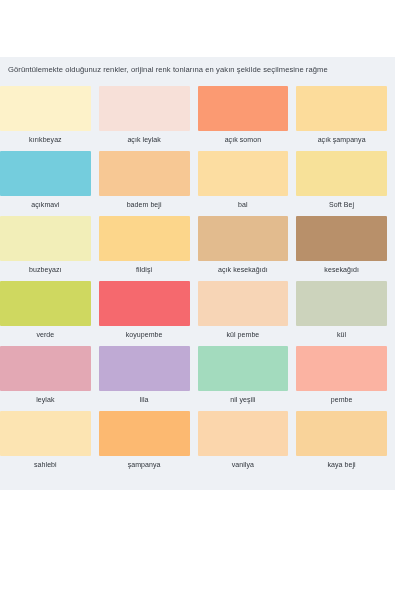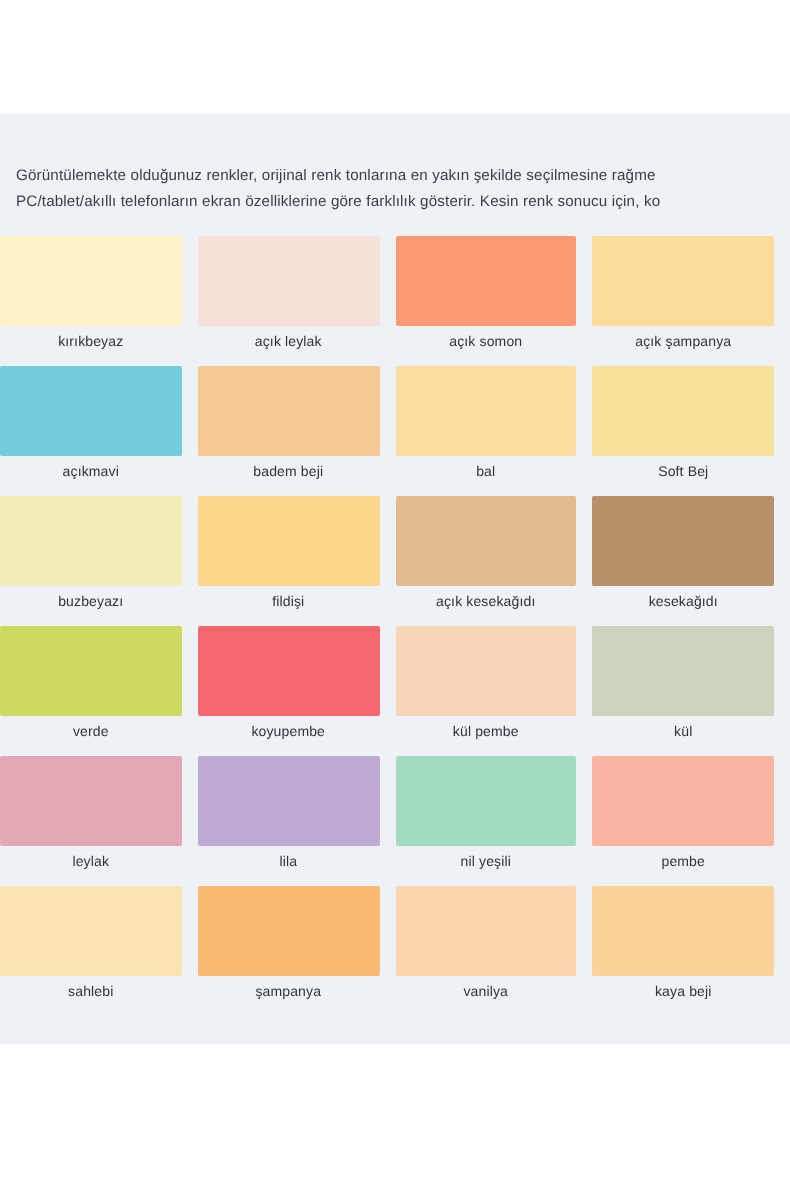--- a/index.html
+++ b/index.html
@@ -29,21 +29,21 @@
     background: #ffffff;
   }
 
   .panel {
     background: #eef1f5;
     padding: 0 0 14px 0;
     width: 395px;
   }
 
   .disclaimer {
-    padding: 24px 0 10px 8px;
+    padding: 6px 0 10px 8px;
     font-size: 7.6px;
     line-height: 1.75;
     color: #3a3f47;
     letter-spacing: 0.01em;
     white-space: nowrap;
     overflow: hidden;
   }
   .disclaimer p {
     white-space: nowrap;
     overflow: hidden;
@@ -88,21 +88,20 @@
 <body>
 
 <div class="page">
 
   <div class="top-spacer"></div>
 
   <div class="panel" style="background: rgb(238, 241, 245);">
 
     <div class="disclaimer">
       <p>Görüntülemekte olduğunuz renkler, orijinal renk tonlarına en yakın şekilde seçilmesine rağme</p>
-      <p>PC/tablet/akıllı telefonların ekran özelliklerine göre farklılık gösterir. Kesin renk sonucu için, ko</p>
     </div>
 
     <div class="swatch-grid">
         <div class="swatch-cell">
           <div class="swatch-chip" style="background: rgb(253, 242, 201);"></div>
           <div class="swatch-label">kırıkbeyaz</div>
         </div>
         <div class="swatch-cell">
           <div class="swatch-chip" style="background: rgb(247, 224, 216);"></div>
           <div class="swatch-label">açık leylak</div>

